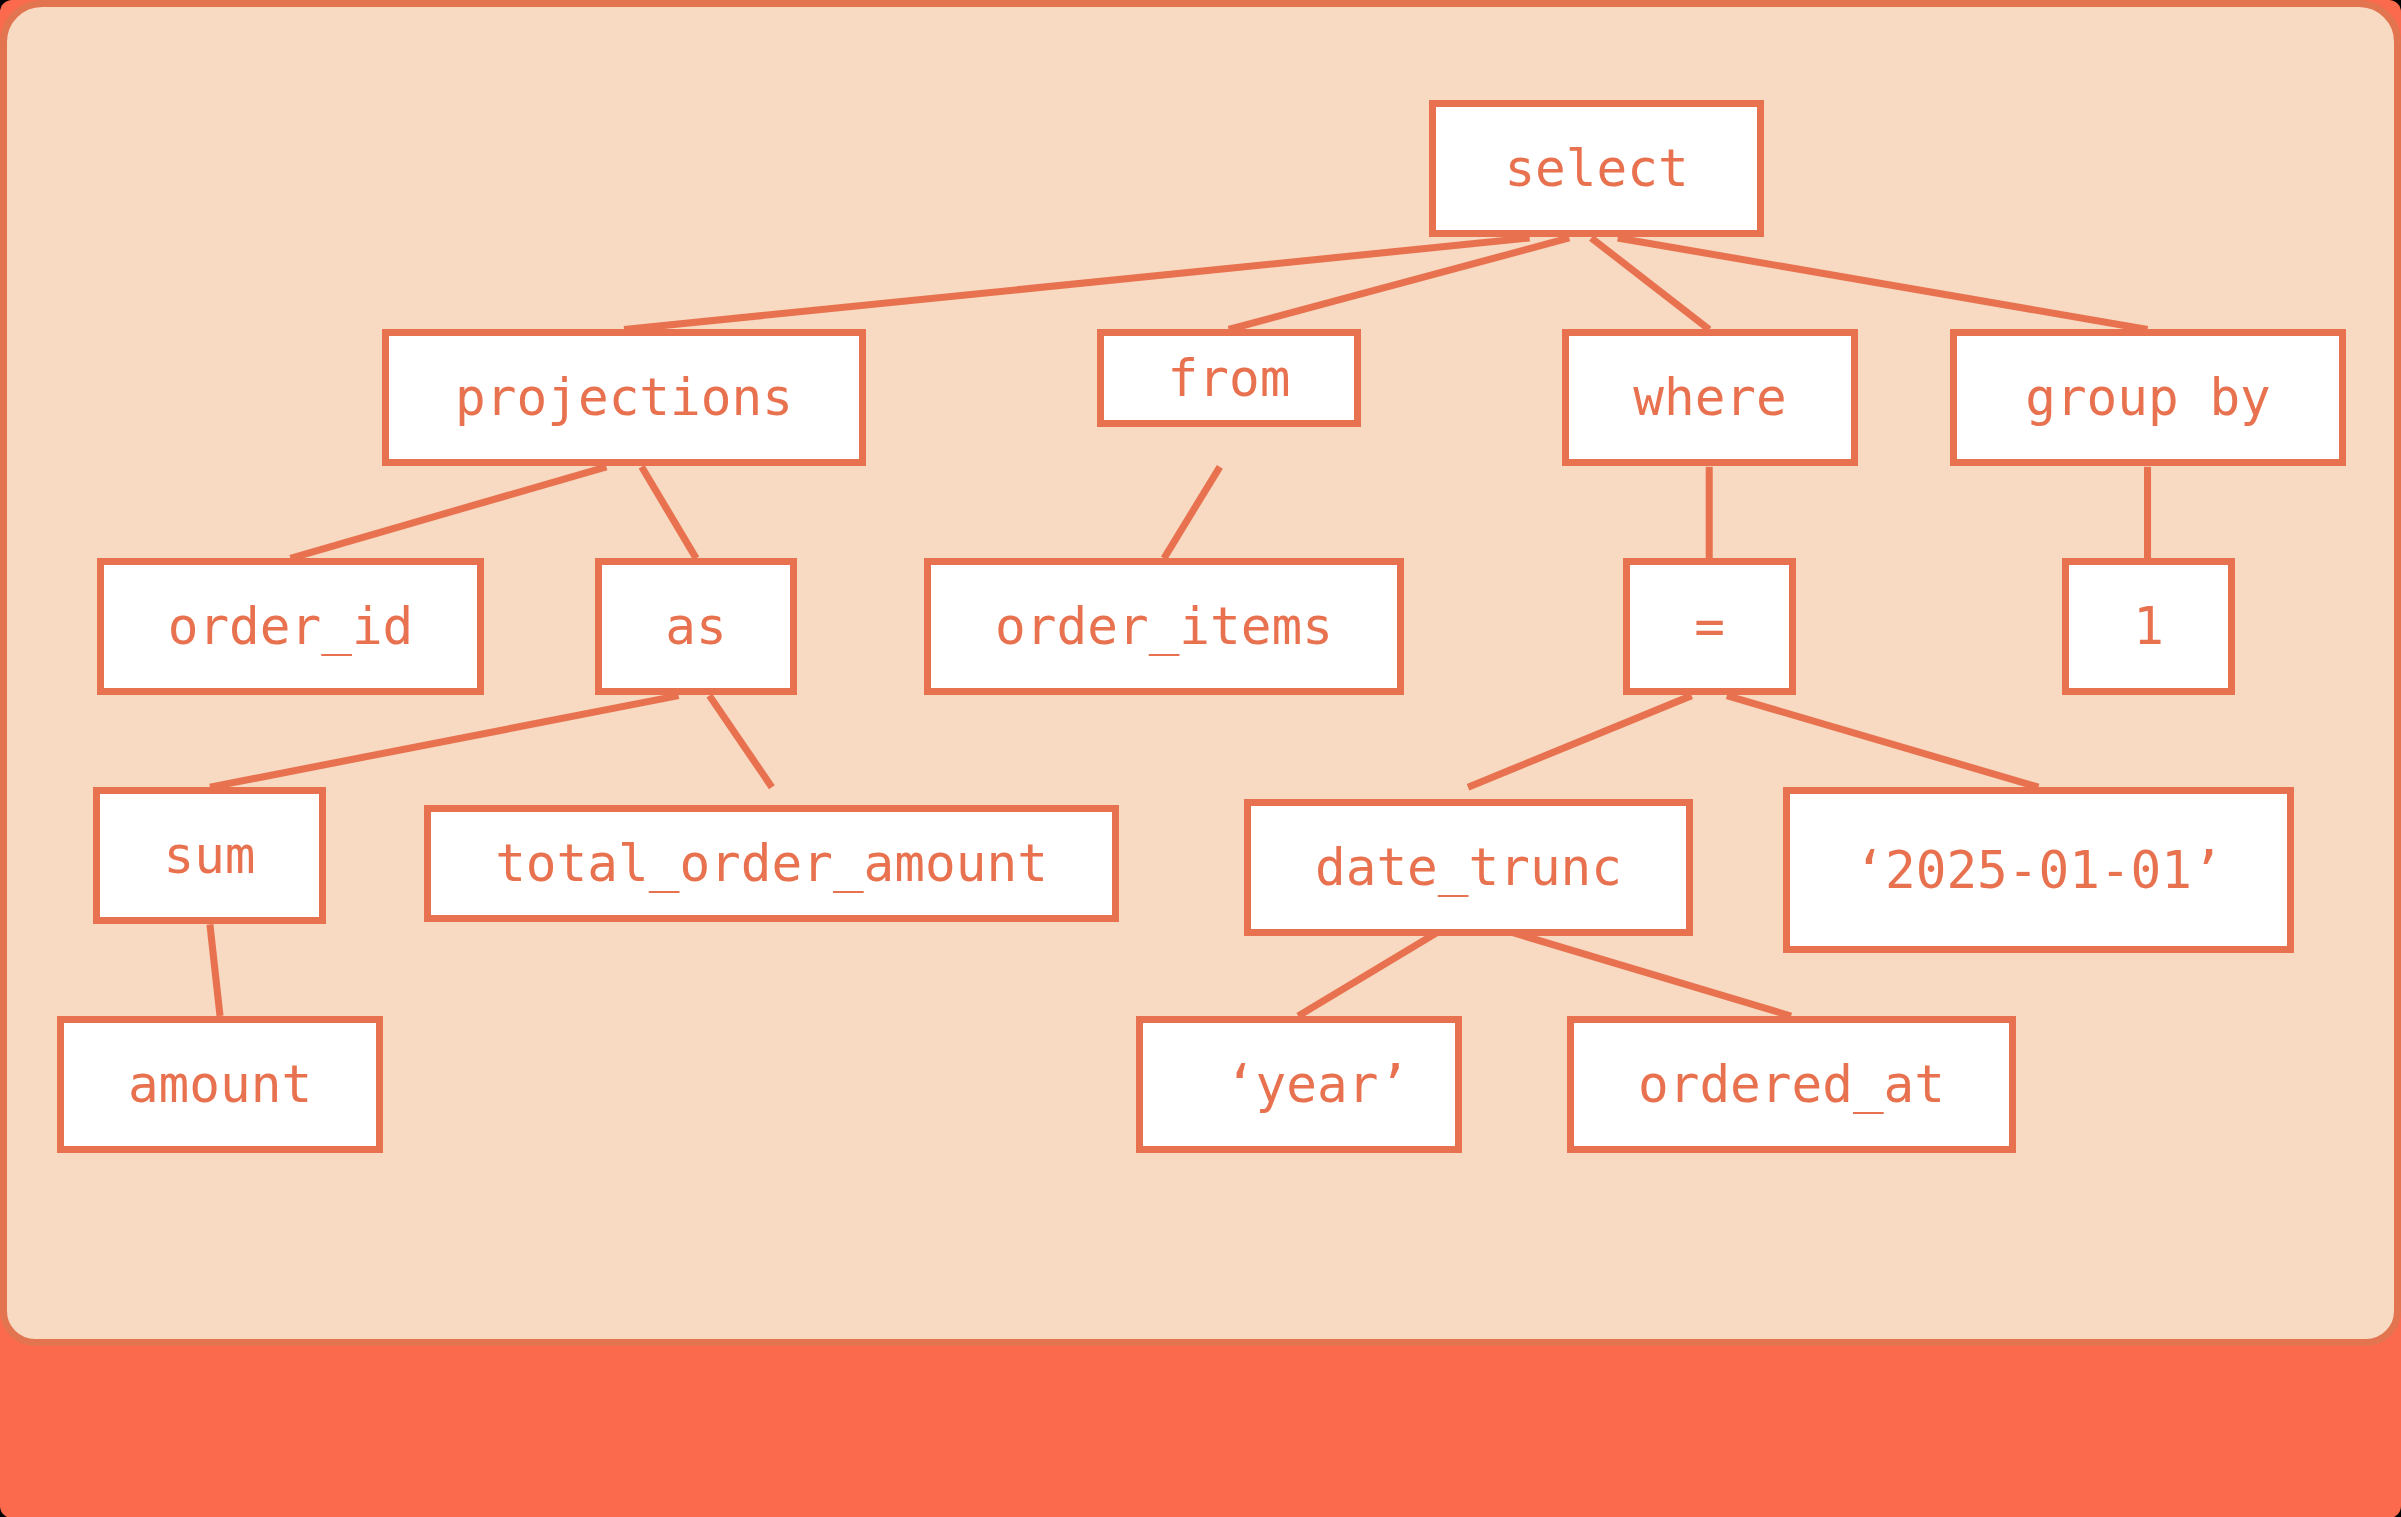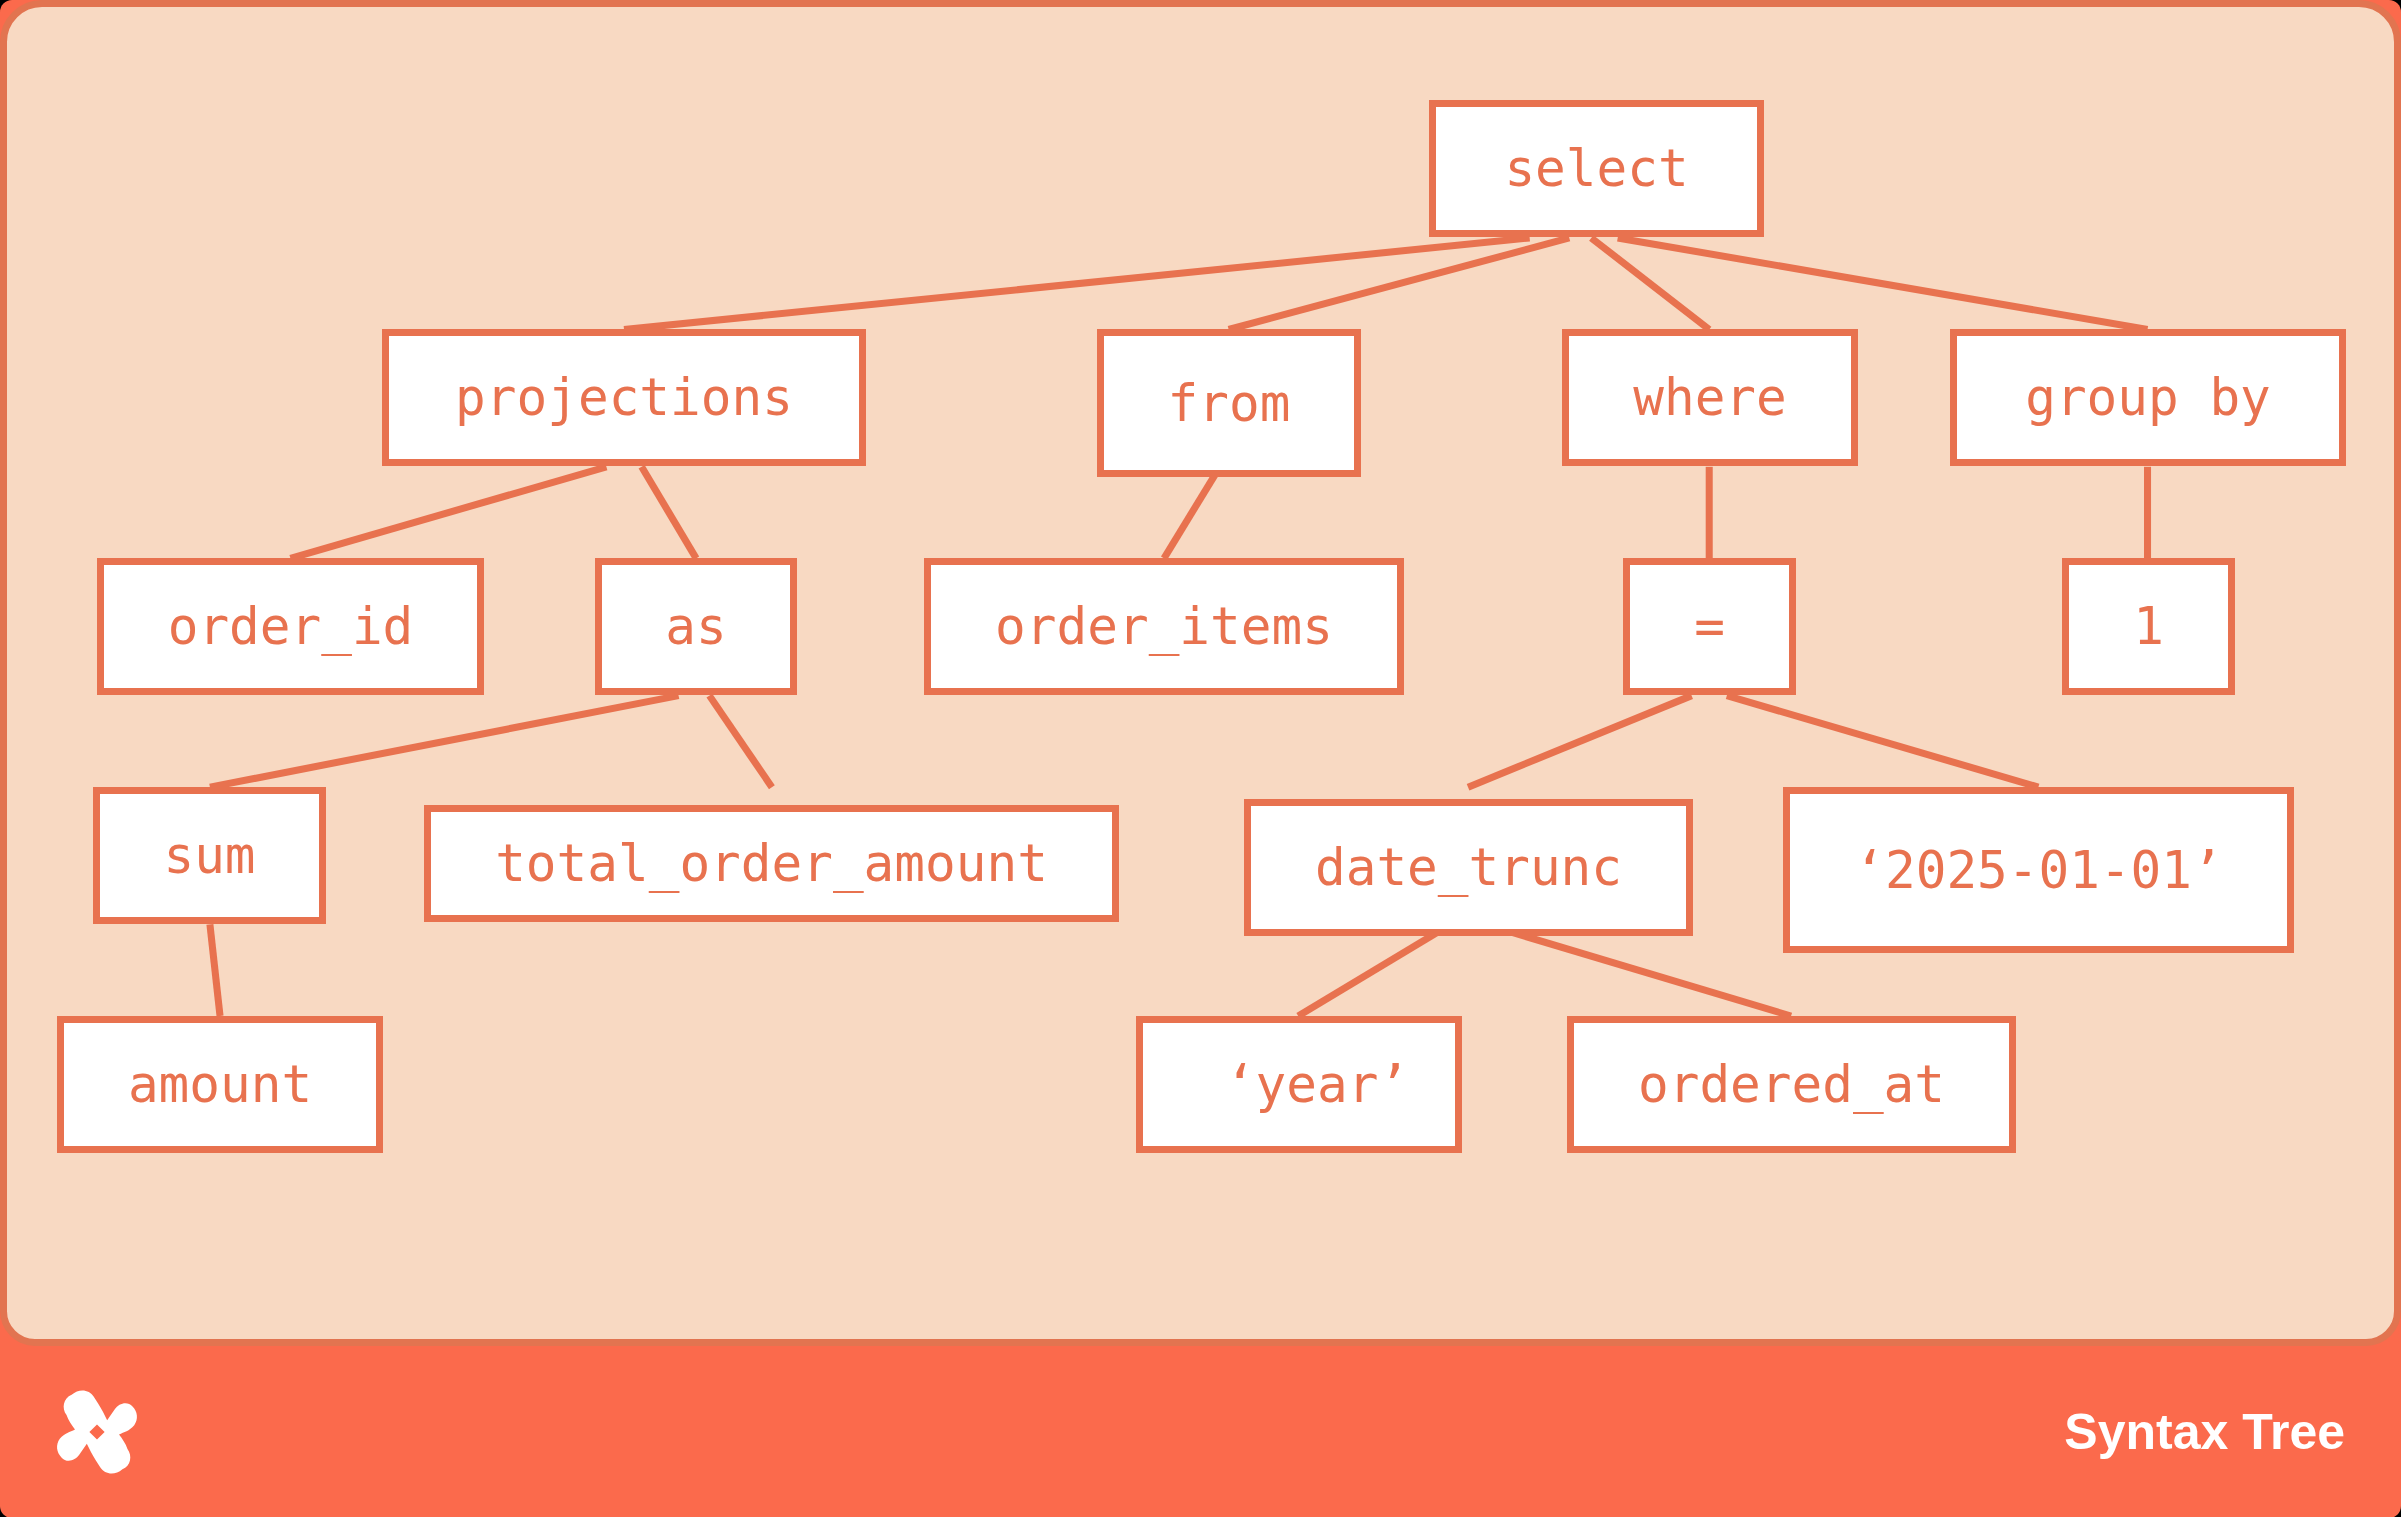--- a/index.html
+++ b/index.html
@@ -92,21 +92,21 @@
       <line x1="1688" y1="1050" x2="2035" y2="1154" stroke="#E8724F" stroke-width="8"></line>
     </svg>
 
   <div>
       <div class="node" style="left: 1429px; top: 100px; width: 335px; height: 137px;">
         <span class="lbl">select</span>
       </div>
       <div class="node" style="left: 382px; top: 329px; width: 484px; height: 137px;">
         <span class="lbl">projections</span>
       </div>
-      <div class="node" style="left: 1097px; top: 329px; width: 264px; height: 148px;">
+      <div class="node" style="left: 1097px; top: 329px; width: 264px; height: 98px;">
         <span class="lbl">from</span>
       </div>
       <div class="node" style="left: 1562px; top: 329px; width: 296px; height: 137px;">
         <span class="lbl">where</span>
       </div>
       <div class="node" style="left: 1950px; top: 329px; width: 396px; height: 137px;">
         <span class="lbl">group by</span>
       </div>
       <div class="node" style="left: 97px; top: 558px; width: 387px; height: 137px;">
         <span class="lbl">order_id</span>
@@ -139,40 +139,15 @@
         <span class="lbl">amount</span>
       </div>
       <div class="node" style="left: 1136px; top: 1016px; width: 326px; height: 137px; padding-left: 36px;">
         <span class="lbl">‘year’</span>
       </div>
       <div class="node" style="left: 1567px; top: 1016px; width: 449px; height: 137px;">
         <span class="lbl">ordered_at</span>
       </div>
     </div>
 
-  <div class="footer">
-    <svg class="logo" viewBox="-2 -2 104 104">
-      <path fill="#FFFFFF" fill-rule="evenodd" d="
-        M20,6
-        C29,-2 41,0 46,8
-        C50,14 53,19 57,26
-        L62,36 L71,23
-        C76,16 86,13 92,20
-        C98,26 99,35 94,42
-        C88,49 82,50 76,53
-        C80,58 84,64 86,70
-        C92,78 90,90 80,94
-        C71,102 59,100 54,92
-        C50,86 47,81 43,74
-        L38,64 L29,77
-        C24,84 14,87 8,80
-        C2,74 1,65 6,58
-        C12,51 18,50 24,47
-        C20,42 16,36 14,30
-        C8,22 10,10 20,6
-        Z
-        M50,41 L59,50 L50,59 L41,50 Z"></path>
-    </svg>
-    <div class="brand">Syntax Tree</div>
-  </div>
 
 </div>
 
 
 </body></html>

